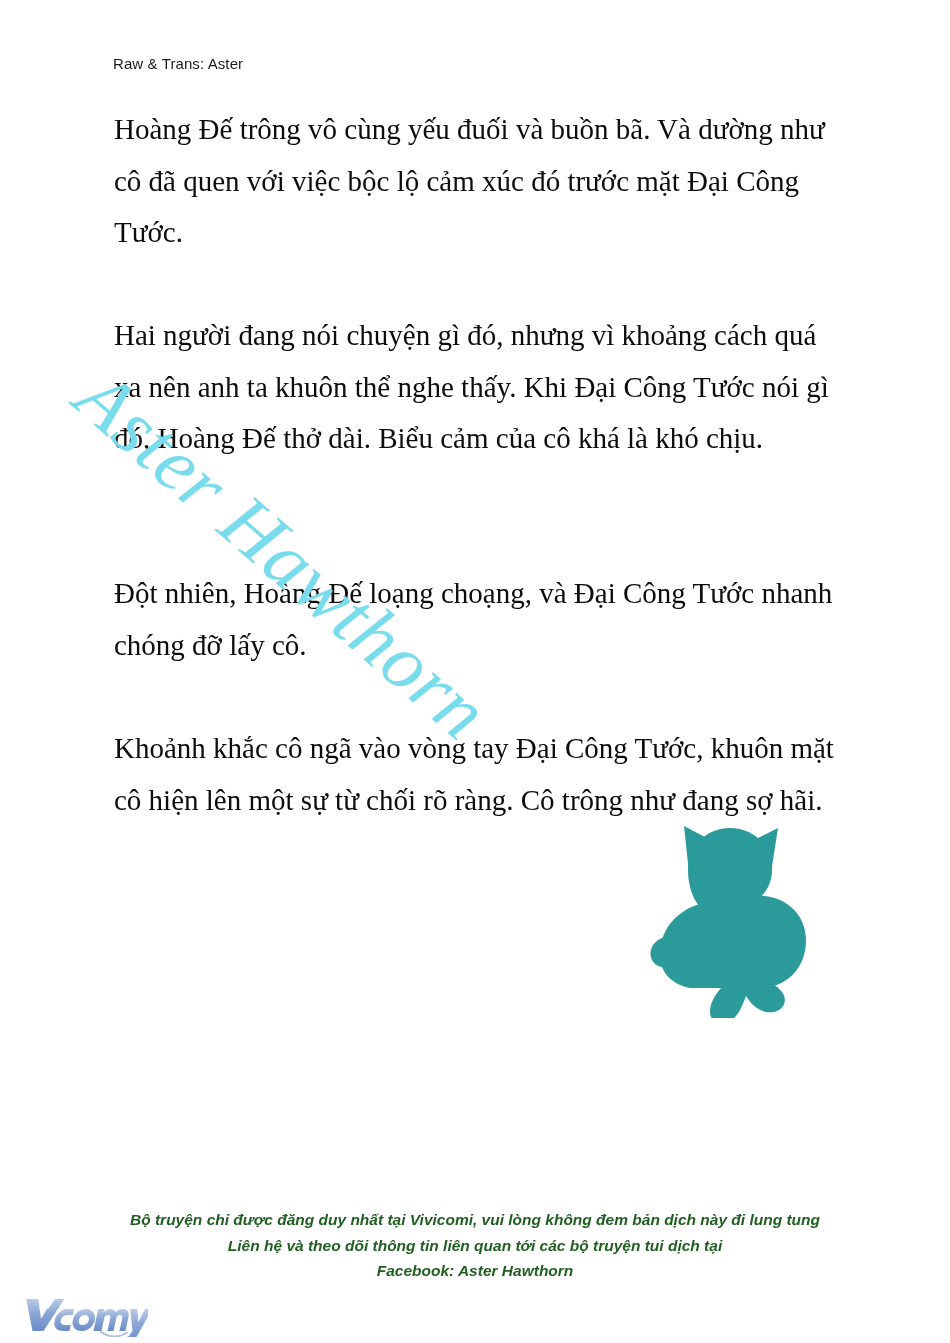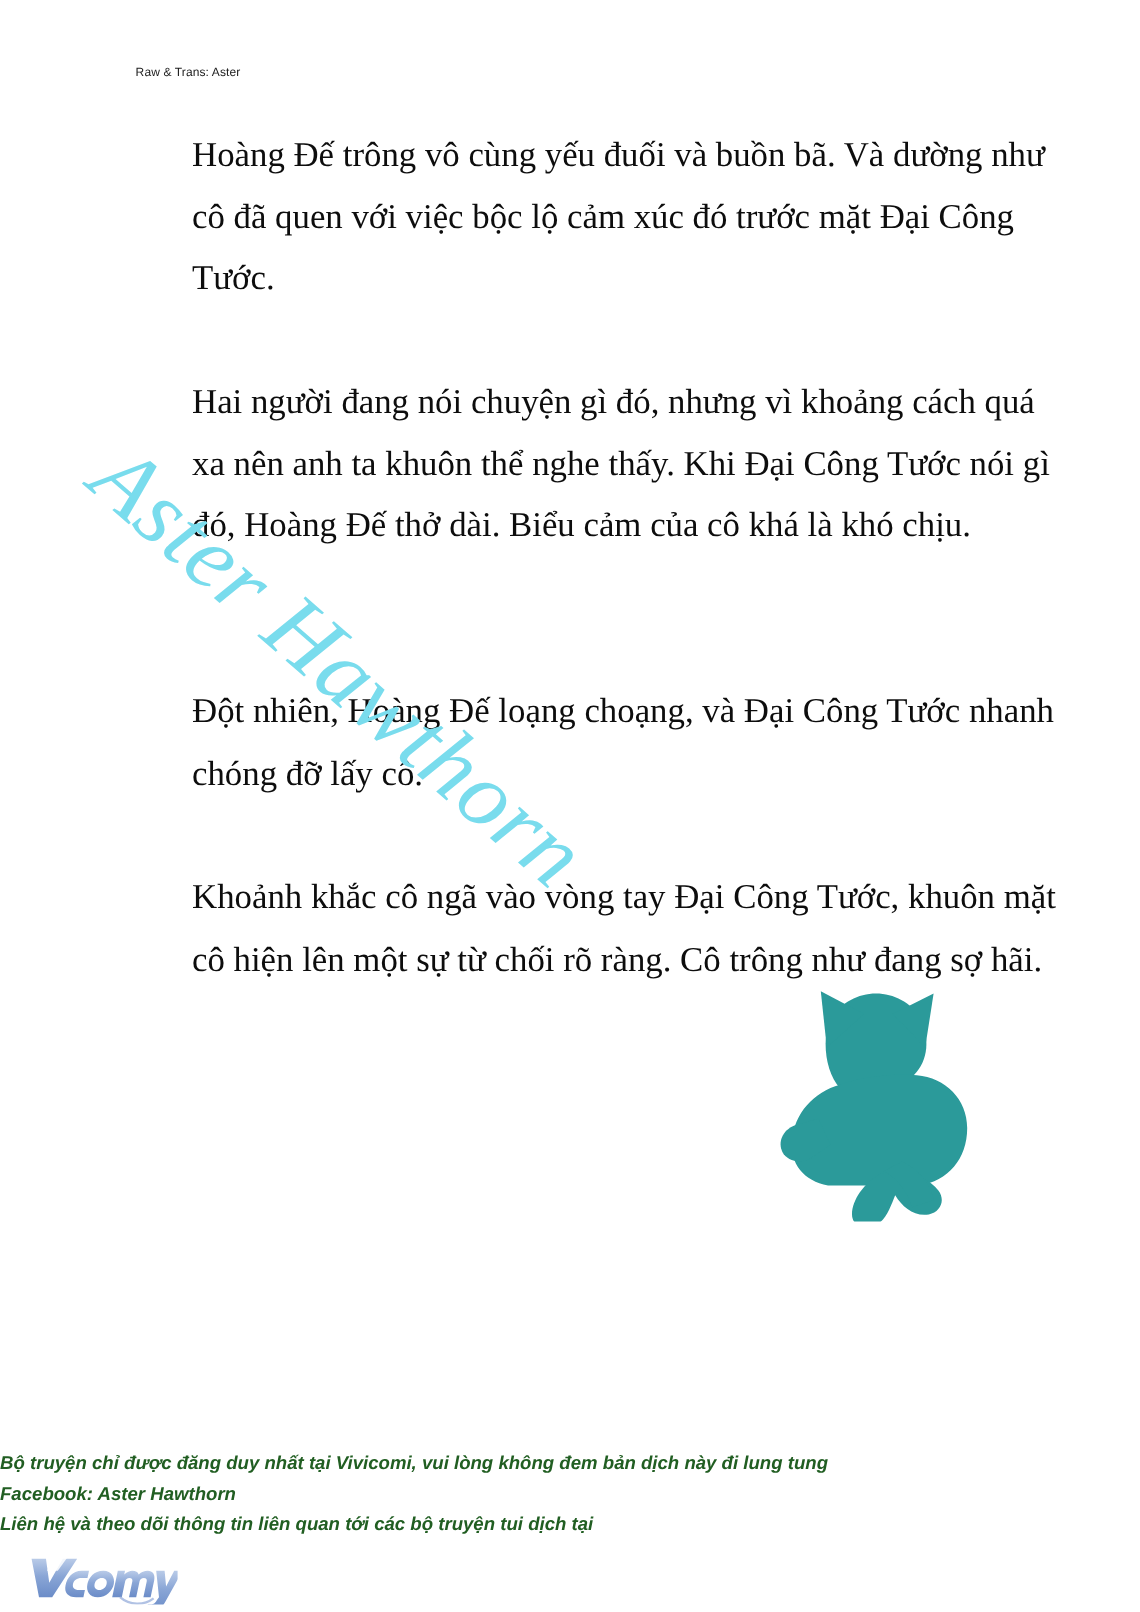--- a/index.html
+++ b/index.html
@@ -19,38 +19,37 @@
     overflow: hidden;
     margin: 0;
   }
 
   
   .page-header {
     position: absolute;
     left: 113px;
     top: 55px;
     font-family: "Liberation Sans", "DejaVu Sans", sans-serif;
-    font-size: 10px;
+    font-size: 15px;
     color: #1b1b1b;
     letter-spacing: 0.1px;
     white-space: nowrap;
   }
 
   
   .body-text {
     position: absolute;
     left: 114px;
     top: 104px;
     width: 732px;
     font-family: "Liberation Serif", "DejaVu Serif", serif;
     font-size: 29px;
     line-height: 51.5px;
     color: #0d0d0d;
     z-index: 3;
-    margin-left: 46px;
   }
   .para {
     margin: 0;
     padding: 0;
   }
   .para-gap {
     height: 51.5px;
   }
   .para-gap.tall {
     height: 52px;
@@ -88,21 +87,21 @@
     width: 100%;
     height: 100%;
   }
 
   
   .footer-credit {
     position: absolute;
     left: 0;
     top: 1207px;
     width: 950px;
-    text-align: left;
+    text-align: center;
     font-family: "Liberation Sans", "DejaVu Sans", sans-serif;
     font-size: 15.5px;
     font-weight: bold;
     font-style: italic;
     color: #215e22;
     line-height: 25.5px;
     z-index: 4;
   }
   .footer-credit .fline {
     display: block;
@@ -184,22 +183,22 @@
         <path d="M104 150
                  C116 156 128 168 130 182
                  L112 188
                  C108 174 98 162 88 158 Z"></path>
       </g>
     </svg>
   </div>
 
   <div class="footer-credit">
     <span class="fline">Bộ truyện chỉ được đăng duy nhất tại Vivicomi, vui lòng không đem bản dịch này đi lung tung</span>
+    <span class="fline">Liên hệ và theo dõi thông tin liên quan tới các bộ truyện tui dịch tại</span>
     <span class="fline">Facebook: Aster Hawthorn</span>
-    <span class="fline">Liên hệ và theo dõi thông tin liên quan tới các bộ truyện tui dịch tại</span>
   </div>
 
   <div class="site-logo">
     <svg viewBox="0 0 132 46" xmlns="http://www.w3.org/2000/svg" aria-hidden="true">
       <defs>
         <linearGradient id="lg" x1="0" y1="0" x2="0" y2="1">
           <stop offset="0" stop-color="#b9cbe8"></stop>
           <stop offset="0.45" stop-color="#8aa6d6"></stop>
           <stop offset="1" stop-color="#6b8cc8"></stop>
         </linearGradient>

